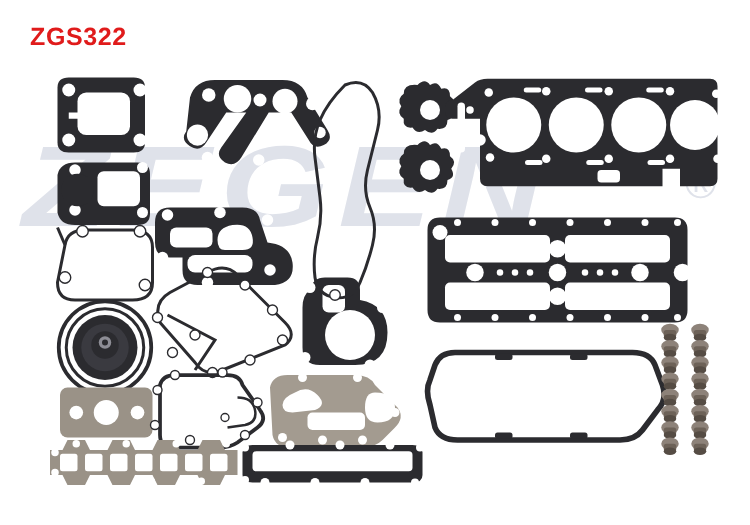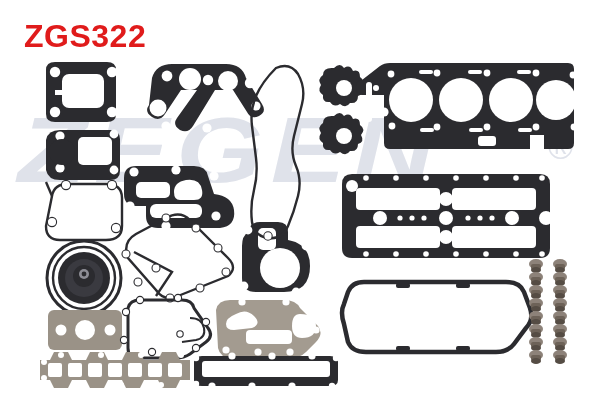--- a/index.html
+++ b/index.html
@@ -3,21 +3,21 @@
 <meta charset="utf-8">
 <style>
   html,body{margin:0;padding:0;background:#fff;}
   body{width:600px;height:420px;overflow:hidden;
        font-family:"Liberation Sans","DejaVu Sans",sans-serif;}
   #stage{position:relative;width:600px;height:420px;background:#ffffff;overflow:hidden;}
 
   
   #part-number{
     position:absolute;left:24px;top:20px;
-    font-size:32px;font-weight:700;letter-spacing:.5px;
+    font-size:20px;font-weight:700;letter-spacing:.5px;
     color:#e01b1b;line-height:1;white-space:nowrap;
   }
 
   
   #watermark{
     position:absolute;left:0;top:108px;width:600px;height:90px;
     pointer-events:none;
   }
   #watermark .wm-text{
     position:absolute;left:18px;top:-4px;

